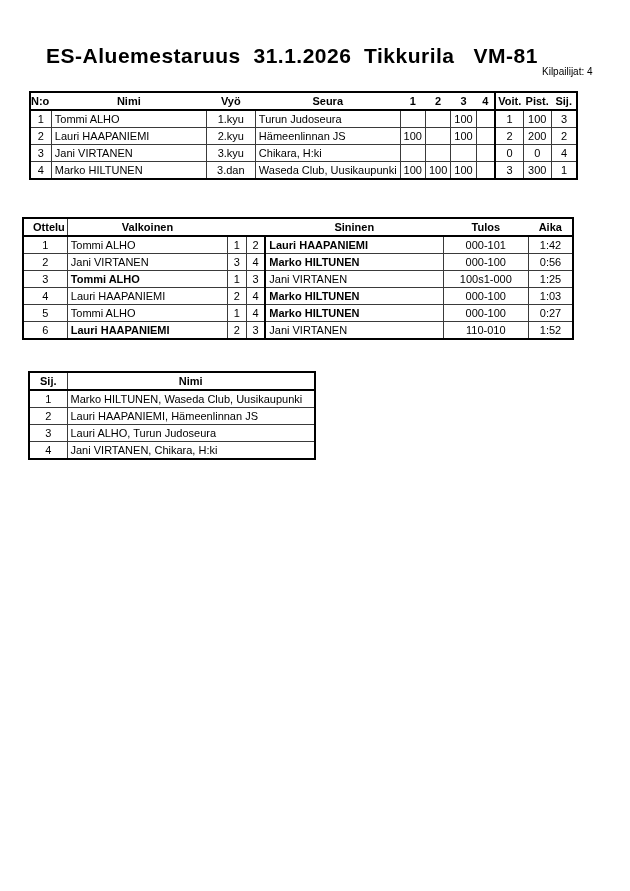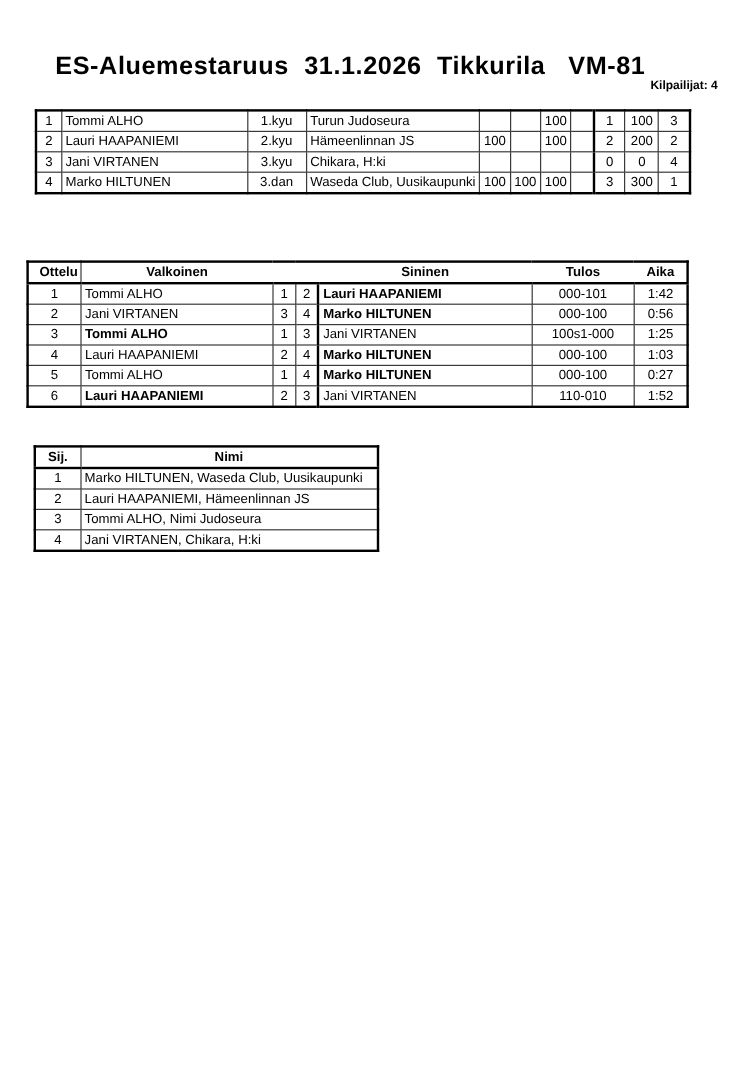--- a/index.html
+++ b/index.html
@@ -10,21 +10,21 @@
   .page-title{
     position:absolute;top:44px;left:0;width:584px;text-align:center;
     font-size:21px;font-weight:bold;letter-spacing:0.5px;white-space:pre;
   }
   .sec-heading{
     position:absolute;font-size:12px;font-weight:normal;text-align:center;width:160px;margin-top:42px;
   }
   #h-kilpailijat{top:68px;left:168px;}
   #h-ottelut{top:199px;left:217px;}
   #h-tulokset{top:354px;left:92px;}
-  .count-note{position:absolute;top:66px;left:542px;font-size:10px;font-weight:bold;}
+  .count-note{position:absolute;top:66px;left:542px;font-size:10px;}
 
   table.tbl{
     border-collapse:collapse;table-layout:fixed;background:#fff;
     border:2px solid #000;position:absolute;
   }
   #tbl-kilpailijat{top:91px;left:29px;}
   #tbl-ottelut{top:217px;left:22px;}
   #tbl-tulokset{top:371px;left:28px;}
 
   .tbl th{
@@ -59,20 +59,33 @@
       <col style="width:127px">
     <col style="width:19px">
       <col style="width:19px">
       <col style="width:19px">
       <col style="width:19px">
     <col style="width:26px">
       <col style="width:28px">
       <col style="width:26px">
   </colgroup>
   <tbody>
+      <tr>
+    <th class="first">N:o</th>
+    <th>Nimi</th>
+    <th>Vyö</th>
+    <th>Seura</th>
+    <th>1</th>
+    <th>2</th>
+    <th>3</th>
+    <th>4</th>
+    <th class="tl">Voit.</th>
+    <th>Pist.</th>
+    <th>Sij.</th>
+  </tr>
   <tr>
     <td class="c">1</td>
     <td class="l">Tommi ALHO</td>
     <td class="c">1.kyu</td>
     <td class="l ovf">Turun Judoseura</td>
     <td class="c"></td>
     <td class="c"></td>
     <td class="c">100</td>
     <td class="c"></td>
     <td class="c tl">1</td>
@@ -214,20 +227,20 @@
   <tr>
     <td class="c">1</td>
     <td class="l">Marko HILTUNEN, Waseda Club, Uusikaupunki</td>
   </tr>
   <tr>
     <td class="c">2</td>
     <td class="l">Lauri HAAPANIEMI, Hämeenlinnan JS</td>
   </tr>
   <tr>
     <td class="c">3</td>
-    <td class="l">Tommi ALHO, Nimi Judoseura</td>
+    <td class="l">Lauri ALHO, Turun Judoseura</td>
   </tr>
   <tr>
     <td class="c">4</td>
     <td class="l">Jani VIRTANEN, Chikara, H:ki</td>
   </tr>
 </tbody>
   </table>
 
 </body></html>

